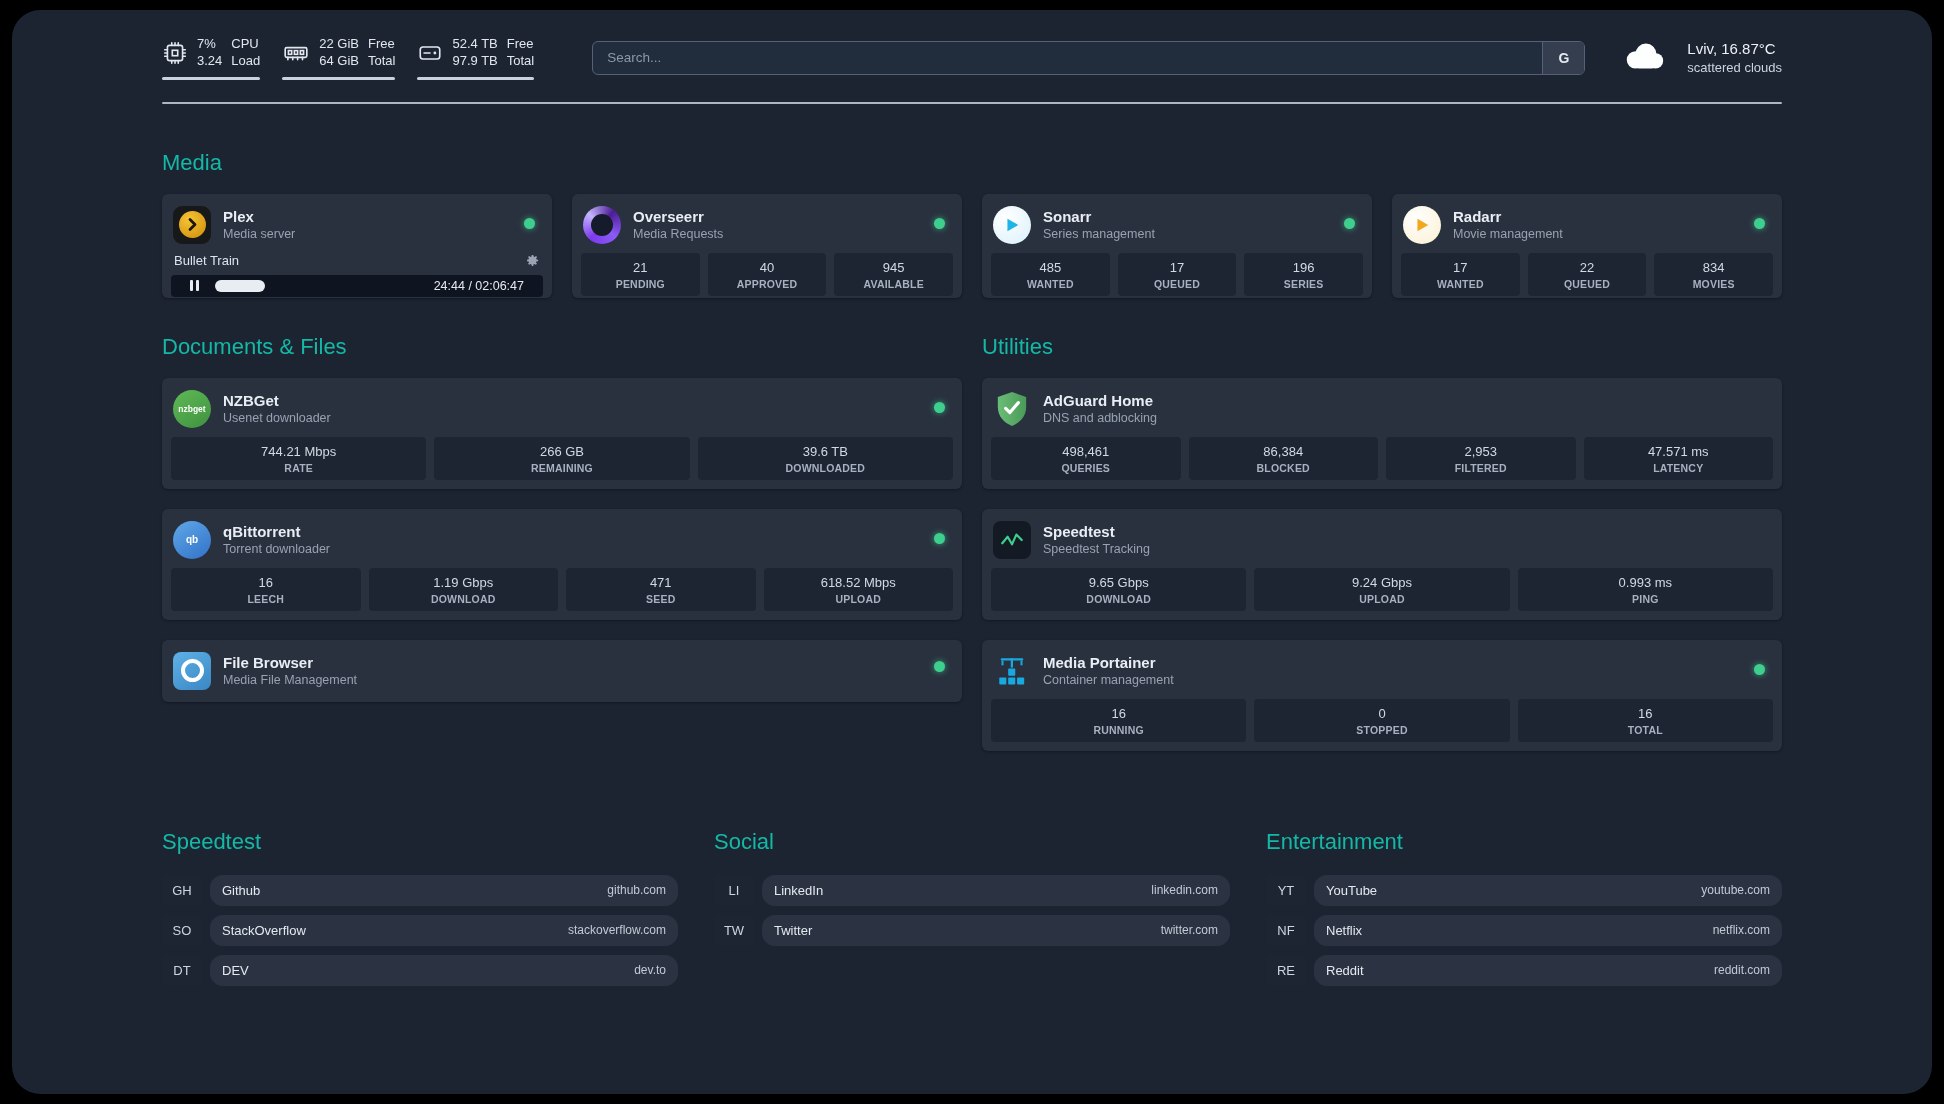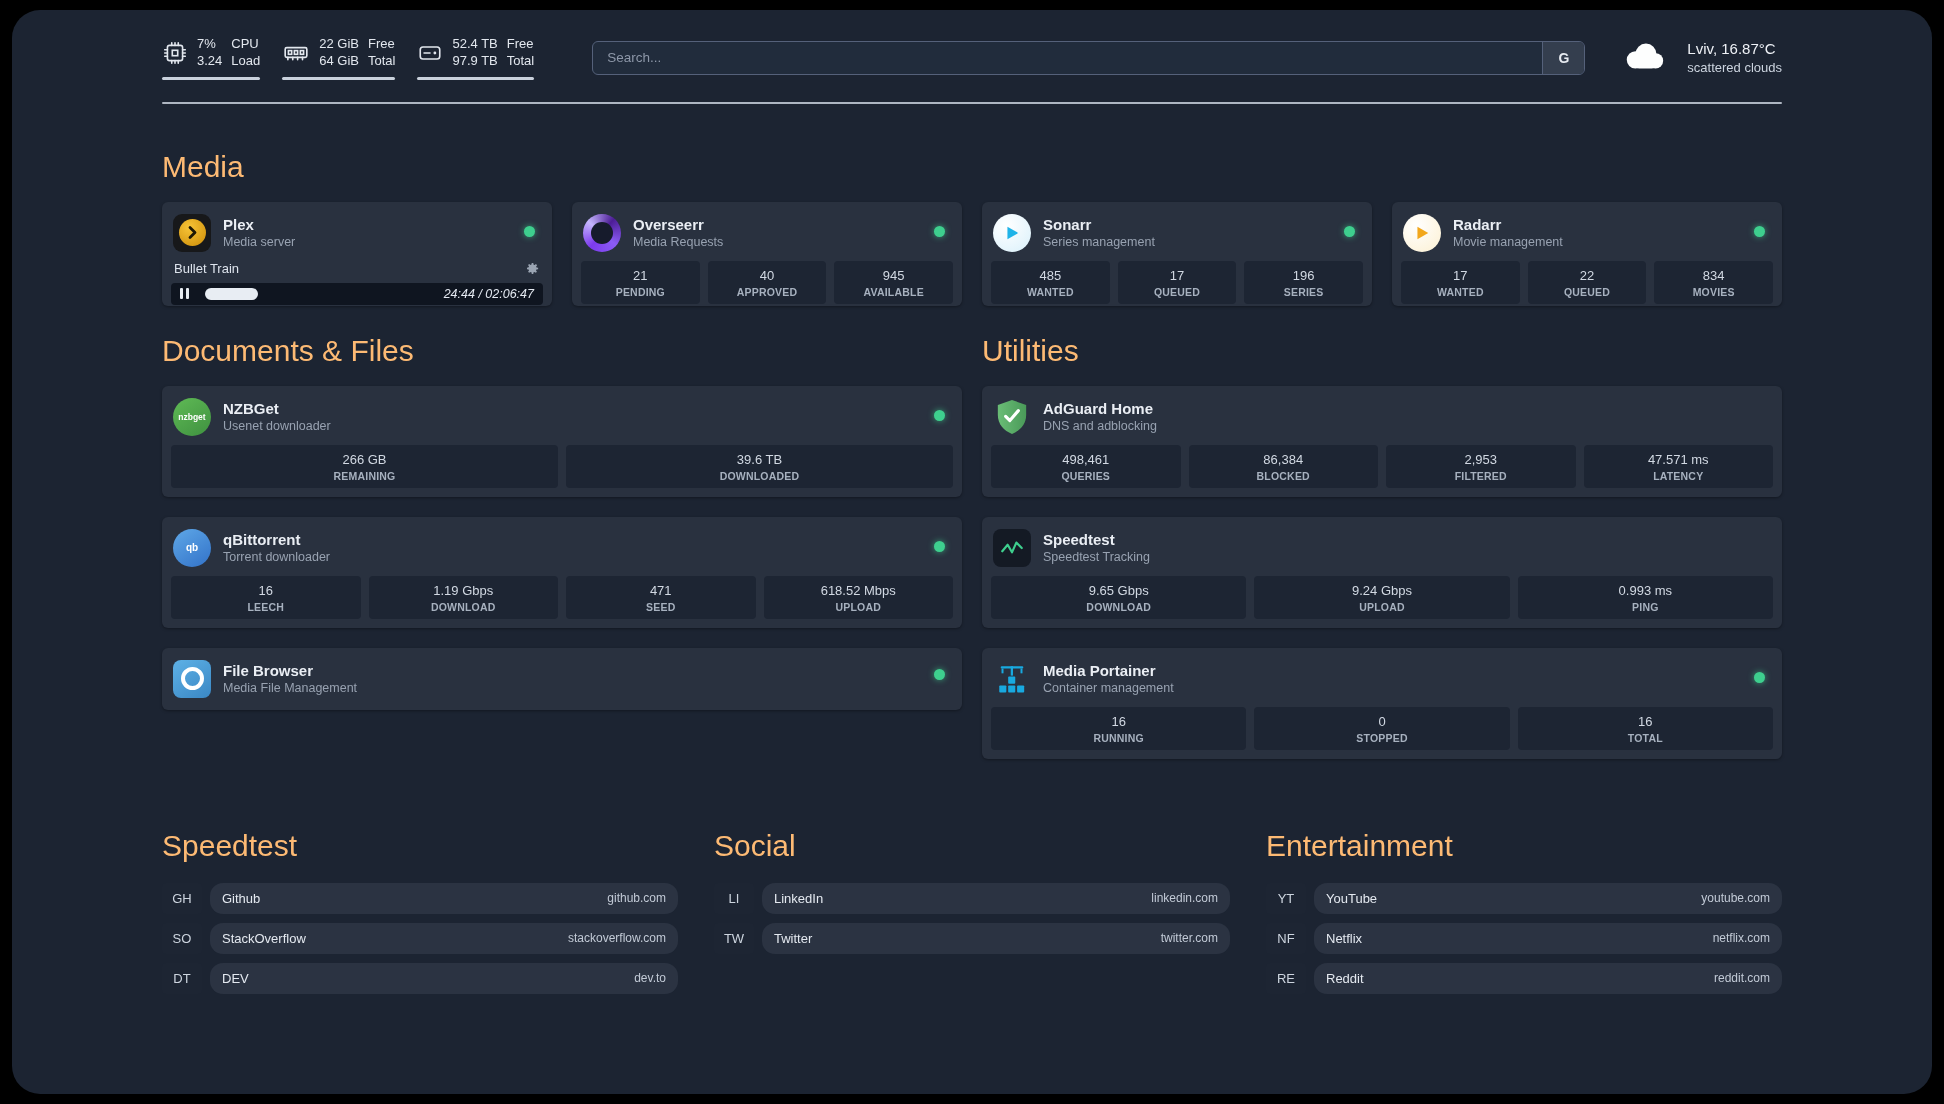--- a/index.html
+++ b/index.html
@@ -17,41 +17,41 @@
   .search-input{box-sizing:border-box;width:100%;height:34px;background:#212c3c;border:1px solid #55617a;border-radius:6px;color:#dfe5ee;font-size:13.5px;padding:0 54px 0 14px;outline:none;}
   .search-input::placeholder{color:#8d97a8;}
   .g-btn{position:absolute;top:1px;right:1px;bottom:1px;width:42px;border:none;border-left:1px solid #55617a;background:#343e4e;color:#e8ecf2;font-size:14px;font-weight:bold;border-radius:0 5px 5px 0;cursor:pointer;}
   .weather{display:flex;align-items:center;gap:20px;color:#eef1f6;}
   .weather-col{display:flex;flex-direction:column;line-height:1.4;}
   .weather-loc{font-size:15px;}
   .weather-cond{font-size:13px;color:#ccd4df;}
   .divider{height:2px;background:#aeb6c2;margin-top:22px;border-radius:1px;}
 
   
-  .section-title{font-size:30px;font-weight:500;color:#fdba74;margin:0 0 18px;}
+  .section-title{font-size:22px;font-weight:500;color:#14b8a6;margin:8px 0 18px;}
   .sec-media{margin-top:46px;}
   .grid-media{display:grid;grid-template-columns:repeat(4,1fr);gap:20px;}
   .two-col{display:grid;grid-template-columns:1fr 1fr;gap:0 20px;margin-top:28px;align-items:start;}
   .col .card{margin-bottom:20px;}
 
   .card{background:#29313f;border-radius:6px;padding:9px;box-shadow:0 1px 3px rgba(0,0,0,.35);}
   .media-card{height:104px;box-sizing:border-box;display:flex;flex-direction:column;justify-content:space-between;}
   .card-head{display:flex;align-items:center;gap:12px;position:relative;padding:3px 2px 9px;}
   .svc-meta{display:flex;flex-direction:column;}
   .svc-title{font-size:15px;font-weight:700;color:#eaeef4;}
   .svc-sub{font-size:12.5px;color:#98a2b1;margin-top:2px;}
   .status-dot{position:absolute;right:8px;top:calc(50% - 10px);width:11px;height:11px;border-radius:50%;background:#3ecf8e;box-shadow:0 0 6px rgba(62,207,142,.7);}
   .stat-row{display:flex;gap:8px;}
   .stat{flex:1;background:#1d2533;border-radius:4px;text-align:center;padding:7px 4px 6px;}
   .stat-value{display:block;font-size:13px;color:#d2d9e3;}
   .stat-label{display:block;font-size:10.5px;font-weight:700;color:#a7b1bf;margin-top:3px;letter-spacing:.2px;}
 
   
   .player-top{display:flex;align-items:center;justify-content:space-between;padding:0 3px;margin-bottom:7px;font-size:13px;color:#dde3ec;}
-  .player-bar{display:flex;align-items:center;background:#0f1520;border-radius:4px;height:22px;padding:0 9px;gap:16px;font-style:italic;}
+  .player-bar{display:flex;align-items:center;background:#0f1520;border-radius:4px;height:22px;padding:0 19px;gap:16px;}
   .pause-icon{display:flex;gap:3px;cursor:pointer;}
   .pause-icon i{width:3px;height:11px;background:#e8edf3;border-radius:1px;}
   .player-fill{height:12px;background:#e8edf3;border-radius:6px;width:15%;}
   .player-spacer{flex:1;}
   .player-time{font-size:12.5px;color:#e4e9f1;white-space:nowrap;}
 
   
   .svc-icon{width:38px;height:38px;flex:none;display:flex;align-items:center;justify-content:center;position:relative;}
   .icon-plex{background:#17181a;border-radius:9px;}
   .plex-ball{width:27px;height:27px;border-radius:50%;background:radial-gradient(circle at 38% 32%,#f7c437,#cc8c08);display:flex;align-items:center;justify-content:center;}
@@ -307,20 +307,24 @@
             <span class="nzb-text">nzbget</span>
           </span>
           <span class="svc-meta">
             <span class="svc-title">NZBGet</span>
             <span class="svc-sub">Usenet downloader</span>
           </span>
           <span class="status-dot"></span>
         </div>
         <div class="stat-row">
           <div class="stat">
+              <span class="stat-value">744.21 Mbps</span>
+              <span class="stat-label">RATE</span>
+            </div>
+          <div class="stat">
               <span class="stat-value">266 GB</span>
               <span class="stat-label">REMAINING</span>
             </div>
           <div class="stat">
               <span class="stat-value">39.6 TB</span>
               <span class="stat-label">DOWNLOADED</span>
             </div>
         </div>
       </div>
 

